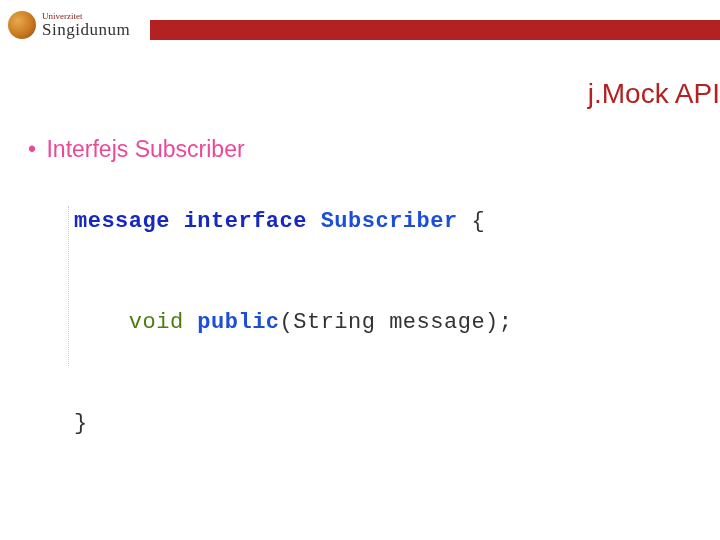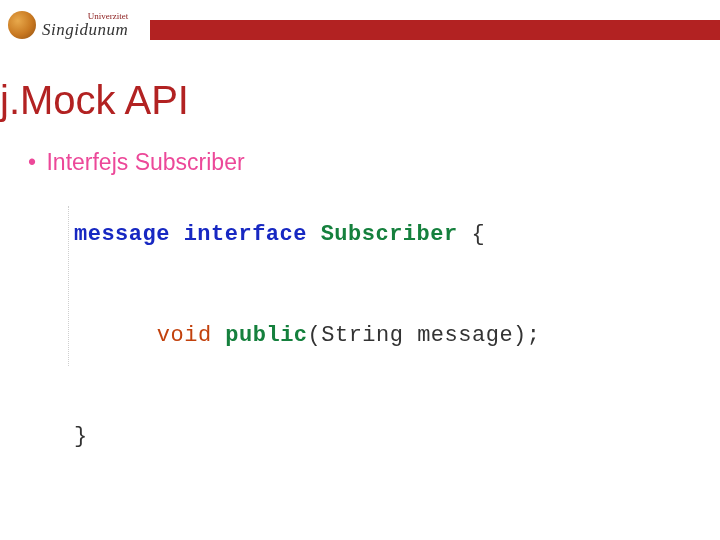--- a/index.html
+++ b/index.html
@@ -33,39 +33,38 @@
     }
     .logo-text {
       font-family: Georgia, serif;
       color: #8a1a1a;
       line-height: 1;
     }
     .logo-text .small {
       font-size: 9px;
       color: #8a1a1a;
       display: block;
-      text-align: right;
+      text-align: left;
     }
     .logo-text .big {
       font-size: 17px;
       color: #333;
       letter-spacing: 0.5px;
-      font-style: italic;
     }
     .header-bar {
       position: absolute;
       left: 150px;
       right: 0;
       top: 20px;
       height: 20px;
       background: #b22222;
     }
     .title {
-      text-align: left;
-      font-size: 40px;
+      text-align: right;
+      font-size: 28px;
       color: #b22222;
       margin-top: 28px;
       font-weight: normal;
       font-family: Arial, sans-serif;
     }
     .bullet-line {
       margin-top: 26px;
       margin-left: 28px;
       font-size: 23px;
       color: #ec4899;
@@ -81,22 +80,22 @@
       font-family: "Courier New", Courier, monospace;
       font-size: 22px;
       line-height: 2.3;
       color: #222;
       letter-spacing: 0.5px;
     }
     .code-line {
       white-space: pre;
     }
     .kw { color: #1728c2; font-weight: bold; }
-    .type { color: #c2410c; margin-left: 28px; }
-    .ident { font-weight: bold; color: #15803d; }
+    .type { color: #4d7c0f; }
+    .ident { font-weight: bold; color: #1d4ed8; }
     .plain { color: #333; }
     .gutter {
       position: absolute;
       left: 68px;
       top: 206px;
       width: 2px;
       height: 160px;
       border-left: 1px dotted #cfcfcf;
     }
   </style>

